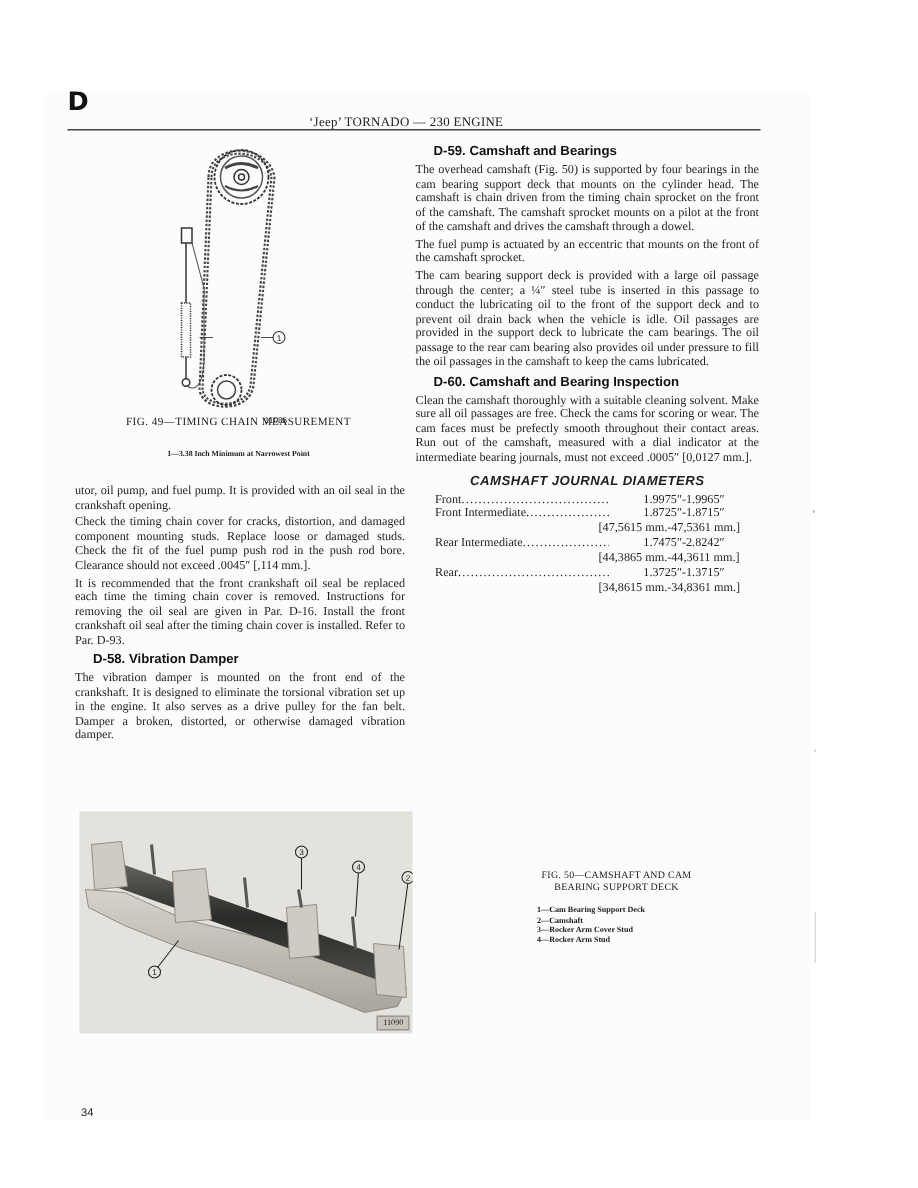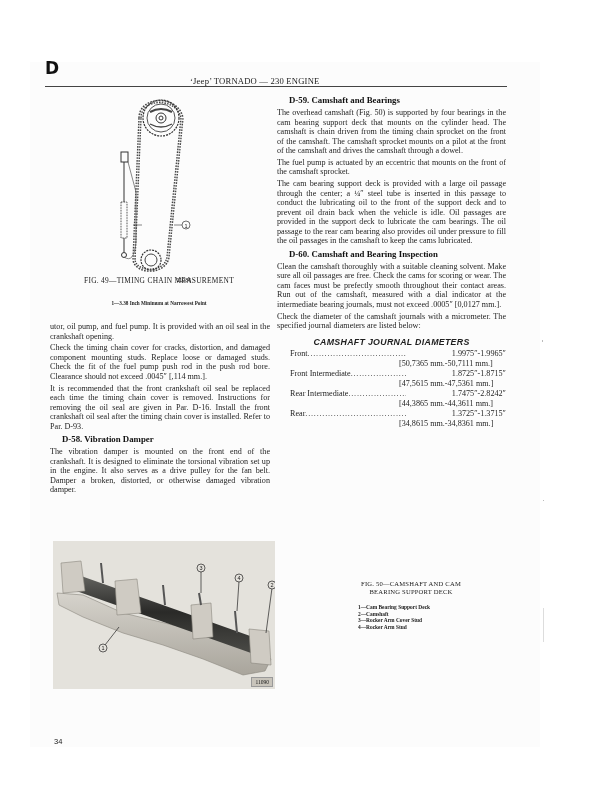--- a/index.html
+++ b/index.html
@@ -1,34 +1,34 @@
 <!DOCTYPE html>
 <html><head>
 <meta charset="utf-8">
 <style>
   html, body { margin: 0; padding: 0; background: #ffffff; }
   body { width: 612px; height: 792px; position: relative; overflow: hidden; font-family: "Liberation Serif", serif; color: #1a1a1a; }
   .page-tint { position: absolute; left: 30px; top: 62px; width: 510px; height: 685px; background: #fcfcfc; }
   .section-letter { position: absolute; left: 45px; top: 60px; font-family: "DejaVu Sans", sans-serif; font-weight: bold; font-size: 17px; line-height: 17px; color: #111; }
-  .running-head { position: absolute; left: 190px; top: 76px; font-size: 8.6px; letter-spacing: 0.2px; color: #222; }
+  .running-head { position: absolute; left: 206px; top: 76px; font-size: 8.6px; letter-spacing: 0.2px; color: #222; }
   .head-rule { position: absolute; left: 45px; top: 86px; width: 462px; height: 0; border-top: 1.6px solid #444; }
 
   .col { position: absolute; font-size: 8.15px; line-height: 9.5px; text-align: justify; color: #1e1e1e; }
   .col p { margin: 0 0 2.4px 0; }
   .col-left { left: 50px; top: 322px; width: 220px; }
   .col-right { left: 277px; top: 95px; width: 229px; }
 
-  .heading { font-family: Liberation Serif, serif; font-weight: bold; font-size: 8.8px; line-height: 11px; color: #111; margin: 0 0 2px 0; padding-left: 12px; }
+  .heading { font-family: Liberation Sans, sans-serif; font-weight: bold; font-size: 8.8px; line-height: 11px; color: #111; margin: 0 0 2px 0; padding-left: 12px; }
   .heading.spaced { margin-top: 3px; }
   .table-title { font-family: "Liberation Sans", sans-serif; font-weight: bold; font-size: 8.8px; letter-spacing: 0.3px; text-align: center; margin: 7px 0 2px 0; font-style: italic; }
   .jrow { display: flex; white-space: nowrap; line-height: 9.5px; padding-left: 13px; }
   .jlabel { flex: 0 0 auto; }
   .jdots { flex: 1 1 auto; overflow: hidden; }
   .jdots::before { content: "..................................................................."; letter-spacing: 0.8px; }
-  .jval { flex: 0 0 100px; text-align: right; }
+  .jval { flex: 0 0 100px; text-align: center; }
   .jmm { padding-left: 122px; white-space: nowrap; line-height: 9.5px; margin-bottom: 1px; }
 
   .fig49 { position: absolute; left: 100px; top: 92px; width: 120px; height: 192px; }
   .fig49-caption { position: absolute; left: 50px; top: 276px; width: 218px; text-align: center; font-size: 7.4px; letter-spacing: 0.3px; }
   .fig49-legend { position: absolute; left: 50px; top: 300px; width: 218px; text-align: center; font-size: 5.2px; font-weight: bold; }
   .fig-number { font-family: "Liberation Sans", sans-serif; font-size: 5.5px; fill: #222; }
 
   .fig50 { position: absolute; left: 53px; top: 541px; width: 222px; height: 148px; background: #e4e2dc; }
   .fig50 svg { width: 100%; height: 100%; display: block; }
   .fig50-tag { position: absolute; right: 2px; bottom: 2px; background: #c8c4bb; border: 1px solid #999; font-size: 5.5px; padding: 1px 3px; font-family: "Liberation Serif", serif; }
@@ -92,30 +92,28 @@
 </div>
 
 <div class="col col-right">
   <div class="heading">D-59.  Camshaft and Bearings</div>
   <p>The overhead camshaft (Fig. 50) is supported by four bearings in the cam bearing support deck that mounts on the cylinder head. The camshaft is chain driven from the timing chain sprocket on the front of the camshaft. The camshaft sprocket mounts on a pilot at the front of the camshaft and drives the camshaft through a dowel.</p>
   <p>The fuel pump is actuated by an eccentric that mounts on the front of the camshaft sprocket.</p>
   <p>The cam bearing support deck is provided with a large oil passage through the center; a ¼″ steel tube is inserted in this passage to conduct the lubricating oil to the front of the support deck and to prevent oil drain back when the vehicle is idle. Oil passages are provided in the support deck to lubricate the cam bearings. The oil passage to the rear cam bearing also provides oil under pressure to fill the oil passages in the camshaft to keep the cams lubricated.</p>
 
   <div class="heading spaced">D-60.  Camshaft and Bearing Inspection</div>
   <p>Clean the camshaft thoroughly with a suitable cleaning solvent. Make sure all oil passages are free. Check the cams for scoring or wear. The cam faces must be prefectly smooth throughout their contact areas. Run out of the camshaft, measured with a dial indicator at the intermediate bearing journals, must not exceed .0005″ [0,0127 mm.].</p>
-  <p>Check the diameter of the camshaft journals with a micrometer. The specified journal diameters are listed below:</p>
 
   <div class="table-title">CAMSHAFT JOURNAL DIAMETERS</div>
   <div>
     <div class="jrow">
       <span class="jlabel">Front</span>
       <span class="jdots"></span>
       <span class="jval">1.9975″-1.9965″</span>
     </div>
-    <div class="jmm">[50,7365 mm.-50,7111 mm.]</div>
     <div class="jrow">
       <span class="jlabel">Front Intermediate</span>
       <span class="jdots"></span>
       <span class="jval">1.8725″-1.8715″</span>
     </div>
     <div class="jmm">[47,5615 mm.-47,5361 mm.]</div>
     <div class="jrow">
       <span class="jlabel">Rear Intermediate</span>
       <span class="jdots"></span>
       <span class="jval">1.7475″-2.8242″</span>

